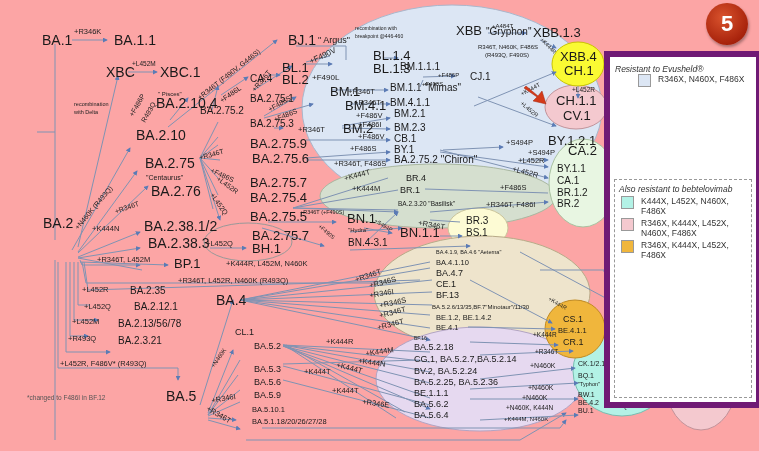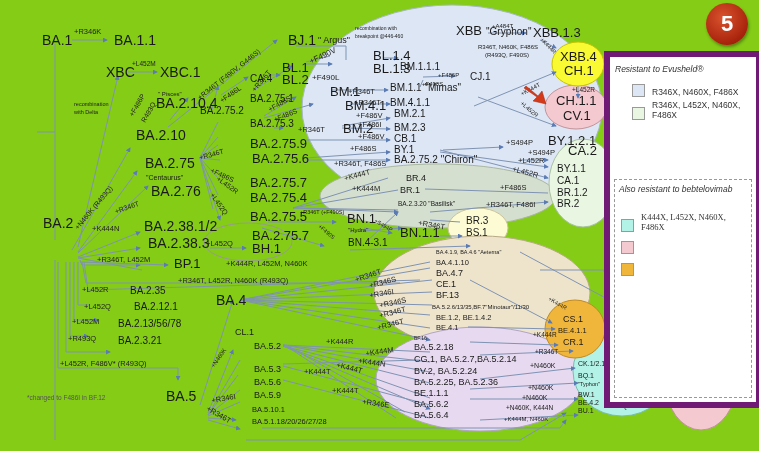--- a/index.html
+++ b/index.html
@@ -1,27 +1,27 @@
 <!DOCTYPE html>
 <html><head>
 <meta charset="utf-8">
 <style>
   html,body{margin:0;padding:0;background:#fff;}
-  #stage{position:relative;width:759px;height:451px;overflow:hidden;background:#84cc16;font-family:"Liberation Sans",sans-serif;}
+  #stage{position:relative;width:759px;height:451px;overflow:hidden;background:#fca5a5;font-family:"Liberation Sans",sans-serif;}
   svg{position:absolute;left:0;top:0;}
   .lbl{font-family:"Liberation Sans",sans-serif;fill:#1a1a1a;}
   .mut{font-family:"Liberation Sans",sans-serif;fill:#222;}
   .edge{stroke:#7f93b3;stroke-width:1;fill:none;}
   .legend{position:absolute;left:604px;top:51px;width:146px;height:345px;border:6px solid #701a75;background:#fff;font-size:8.5px;color:#333;}
   .legend .title{font-style:italic;margin:7px 0 0 5px;font-size:8.5px;}
-  .legend .row{display:flex;align-items:flex-end;margin:0 0 0 22px;height:23px;}
+  .legend .row{display:flex;align-items:flex-start;margin:0 0 0 28px;height:23px;}
   .legend .sw{width:11px;height:11px;border:1px solid #999;margin-right:7px;flex:none;}
   .legend .inner{position:absolute;left:4px;top:122px;width:136px;height:217px;border:1px dashed #999;}
-  .legend .inner .title{margin:4px 0 16px 4px;}
-  .legend .inner .row{margin-left:6px;height:22px;font-family:Liberation Serif, serif;}
+  .legend .inner .title{margin:4px 0 2px 4px;}
+  .legend .inner .row{margin-left:6px;height:22px;}
   .badge{position:absolute;left:706px;top:3px;width:42px;height:42px;border-radius:50%;background:radial-gradient(circle at 40% 35%,#d9532d,#a8230c 70%,#7e1a08);color:#fff;font-size:22px;font-weight:bold;display:flex;align-items:center;justify-content:center;box-shadow:1px 2px 3px rgba(0,0,0,.35);}
   .foot{position:absolute;left:27px;top:393px;font-size:6.5px;color:#555;width:80px;line-height:9px;}
 </style>
 </head>
 <body>
 
 <div id="stage">
 <svg width="759" height="451" viewBox="0 0 759 451">
   <defs>
     <marker id="ar" viewBox="0 0 6 6" refX="5" refY="3" markerWidth="5" markerHeight="5" orient="auto">
@@ -347,36 +347,34 @@
       <span>5</span>
     </div>
 
 <div class="legend">
   <div class="title">Resistant to Evusheld®</div>
   <div id="lg-ev">
         <div class="row">
           <span class="sw" style="background: rgb(220, 230, 244);"></span>
           <span>R346X, N460X, F486X</span>
         </div>
-        <div class="row">
-          <span class="sw" style="background: rgb(232, 246, 226);"></span>
-          <span>R346X, L452X, N460X, F486X</span>
-        </div>
       </div>
   <div class="inner">
     <div class="title">Also resistant to bebtelovimab</div>
     <div id="lg-beb">
           <div class="row">
             <span class="sw" style="background: rgb(179, 242, 230);"></span>
             <span>K444X, L452X, N460X, F486X</span>
           </div>
           <div class="row">
             <span class="sw" style="background: rgb(244, 201, 207);"></span>
+            <span>R346X, K444X, L452X, N460X, F486X</span>
           </div>
           <div class="row">
             <span class="sw" style="background: rgb(240, 182, 60);"></span>
+            <span>R346X, K444X, L452X, F486X</span>
           </div>
         </div>
   </div>
 </div>
 
 <div class="foot">*changed to F486I in BF.12</div>
 </div>
 
 </body></html>

